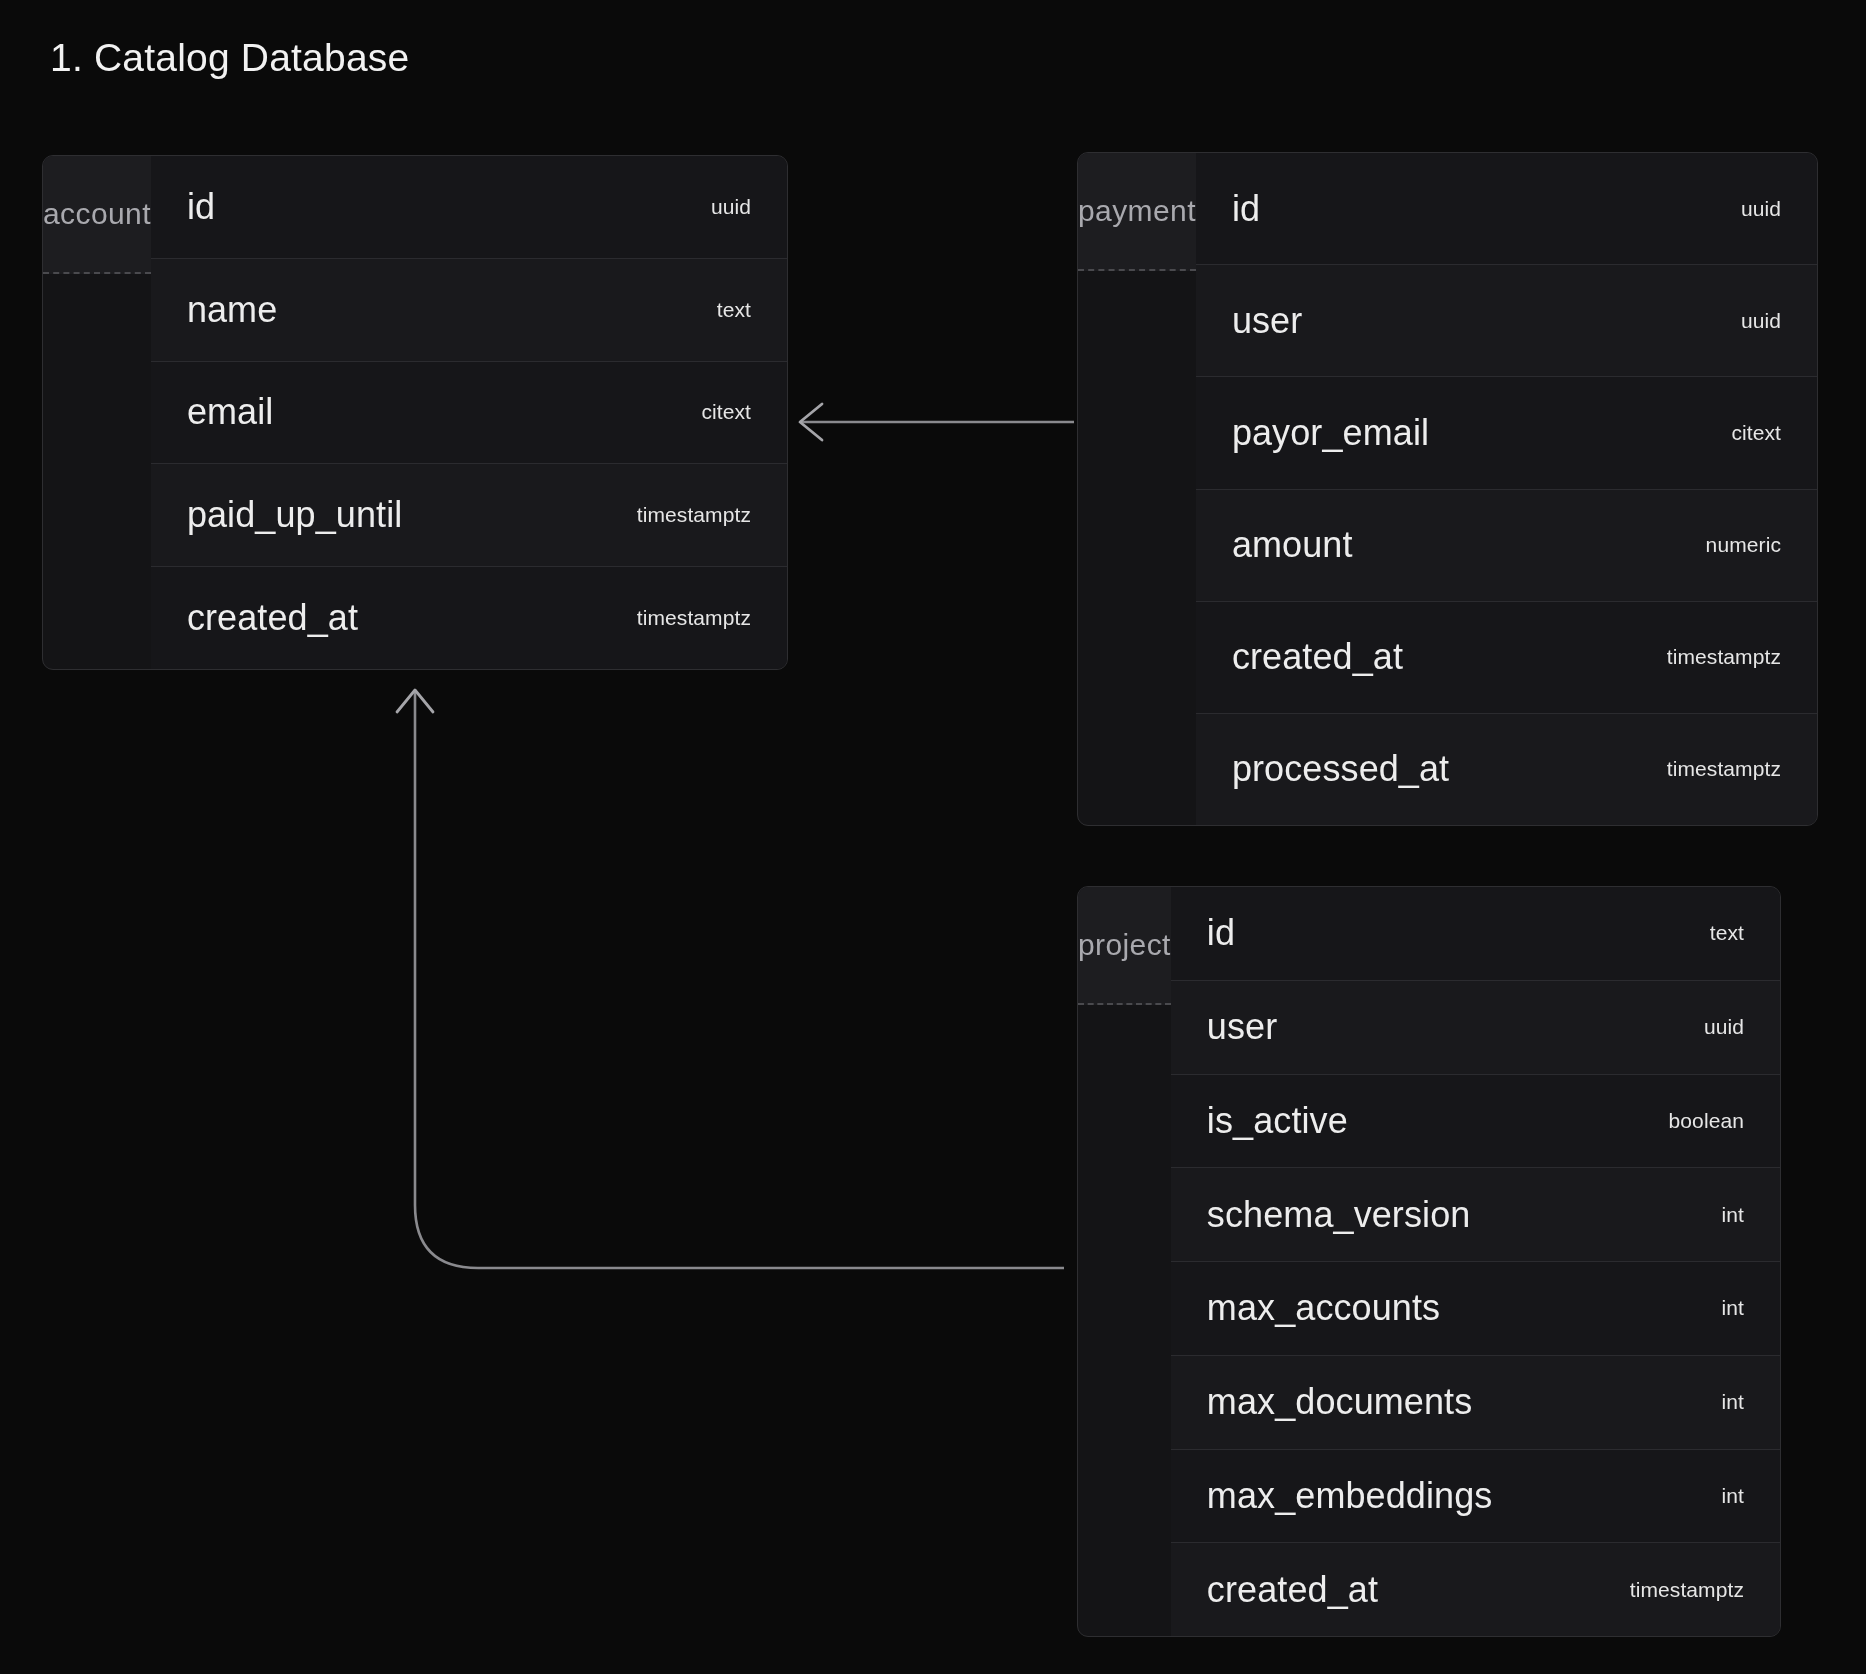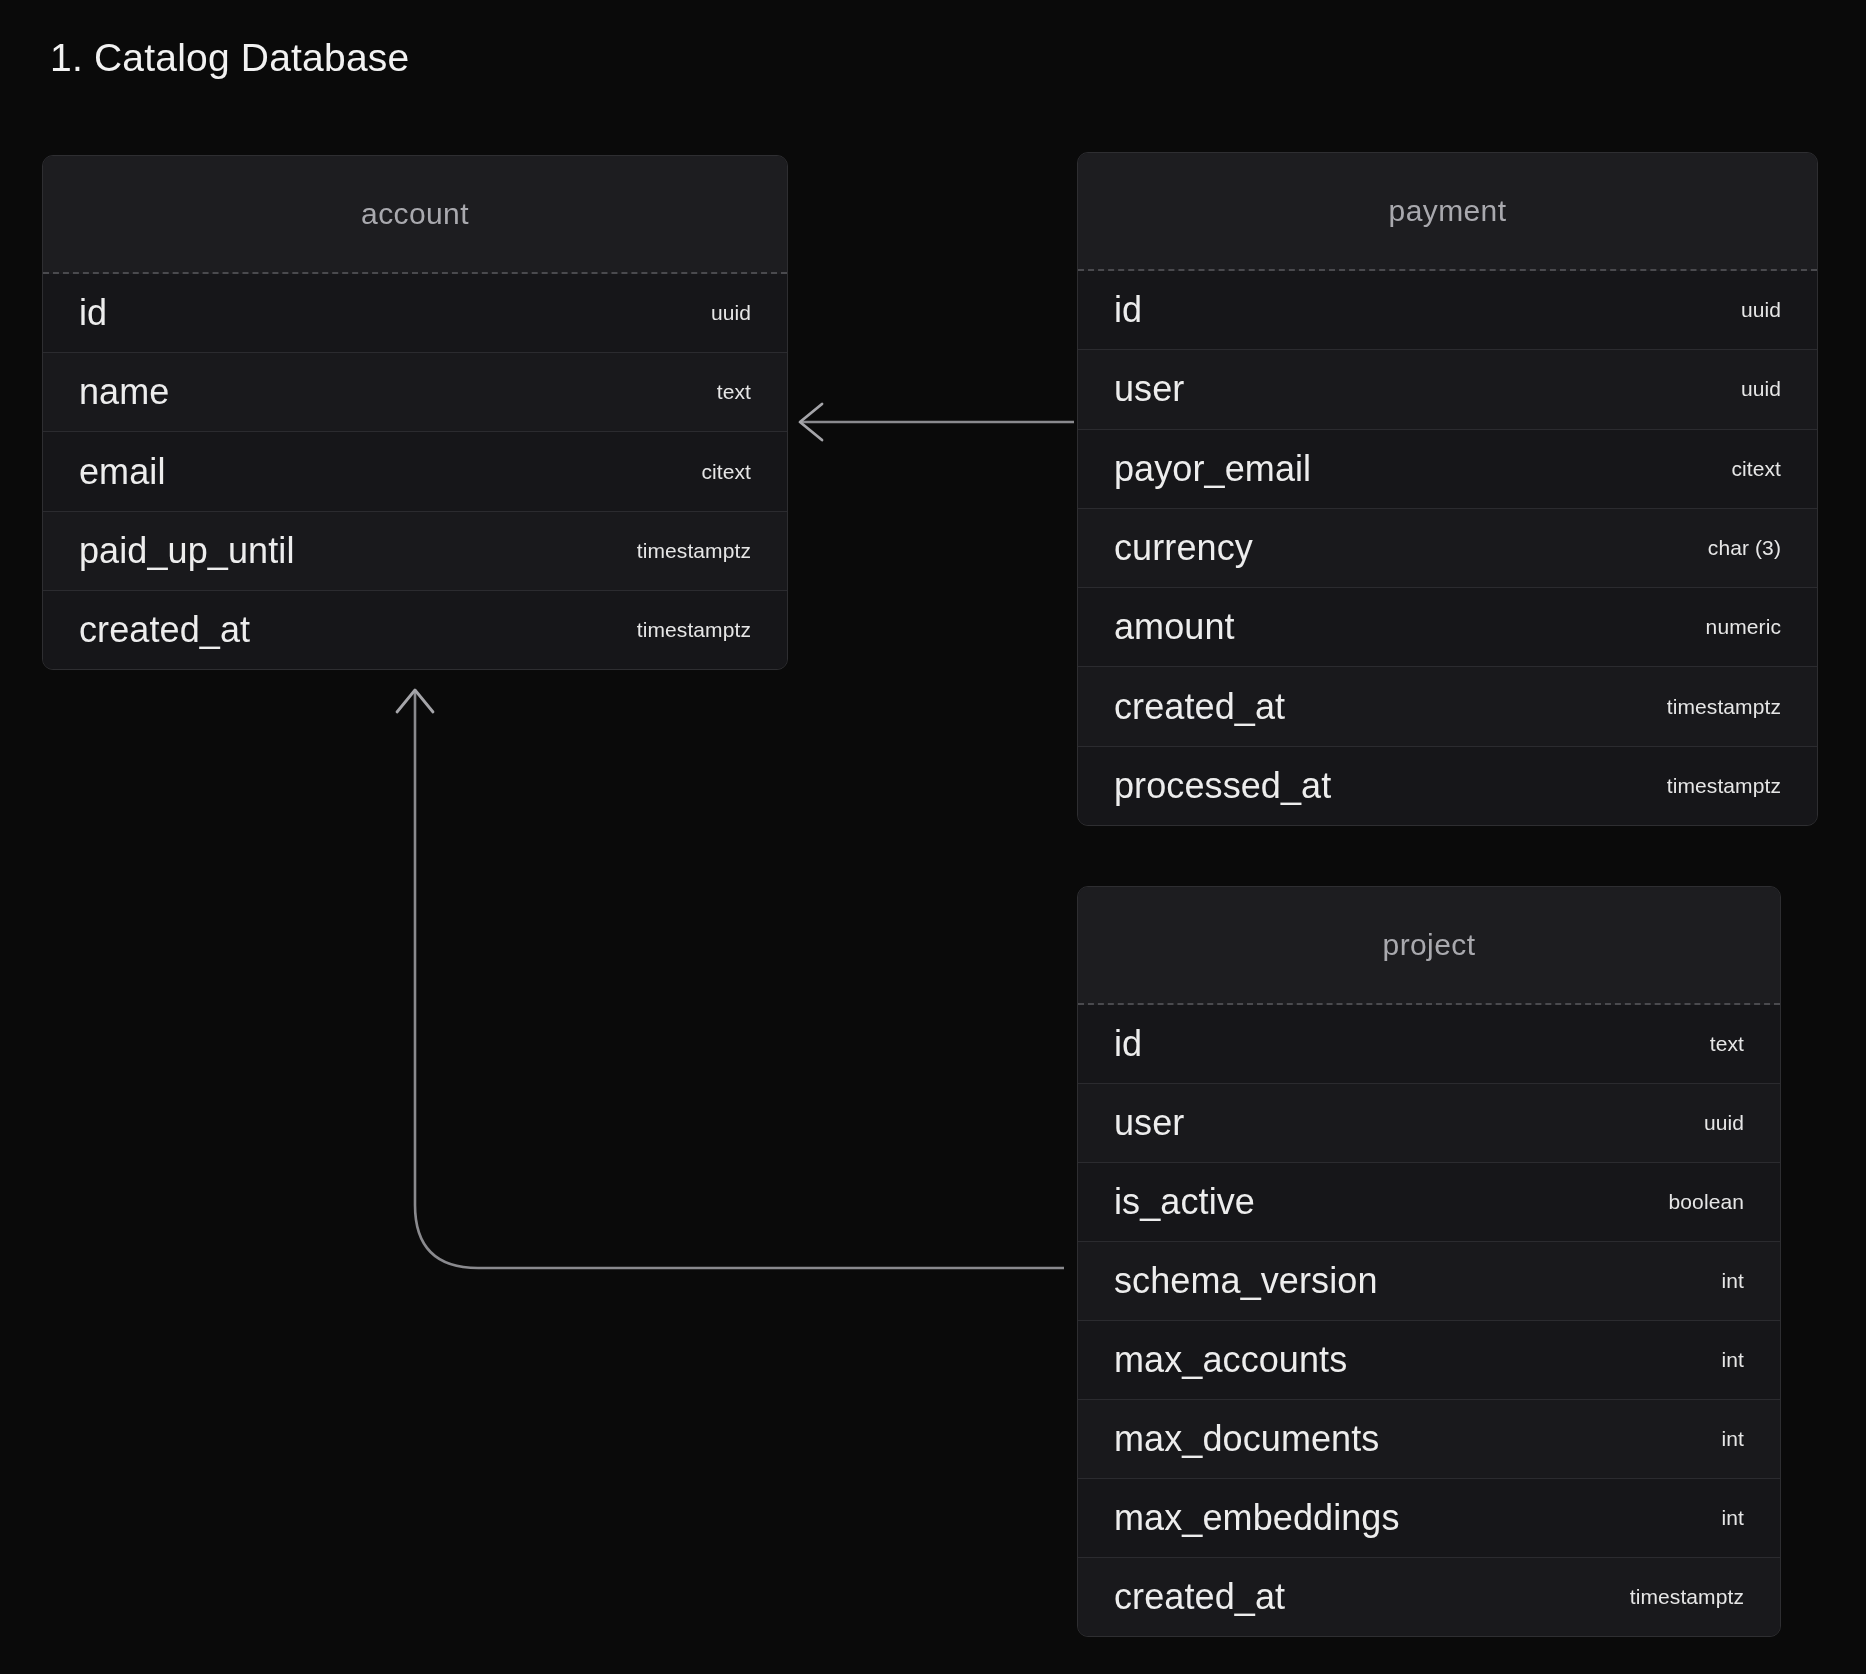--- a/index.html
+++ b/index.html
@@ -21,21 +21,20 @@
     white-space: nowrap;
   }
 
   .er-table {
     position: absolute;
     background: #141416;
     border: 1px solid #2e2e31;
     border-radius: 11px;
     overflow: hidden;
     display: flex;
-    flex-direction: column;
   }
 
   .er-header {
     background: #1d1d20;
     display: flex;
     align-items: center;
     justify-content: center;
     border-bottom: 2px dashed #4a4a4e;
     flex: none;
   }
@@ -150,24 +149,20 @@
       </div>
       <div class="er-row">
         <span class="er-col-name">user</span>
         <span class="er-col-type">uuid</span>
       </div>
       <div class="er-row">
         <span class="er-col-name">payor_email</span>
         <span class="er-col-type">citext</span>
       </div>
       <div class="er-row">
-        <span class="er-col-name">currency</span>
-        <span class="er-col-type">char (3)</span>
-      </div>
-      <div class="er-row">
         <span class="er-col-name">amount</span>
         <span class="er-col-type">numeric</span>
       </div>
       <div class="er-row">
         <span class="er-col-name">created_at</span>
         <span class="er-col-type">timestamptz</span>
       </div>
       <div class="er-row">
         <span class="er-col-name">processed_at</span>
         <span class="er-col-type">timestamptz</span>

